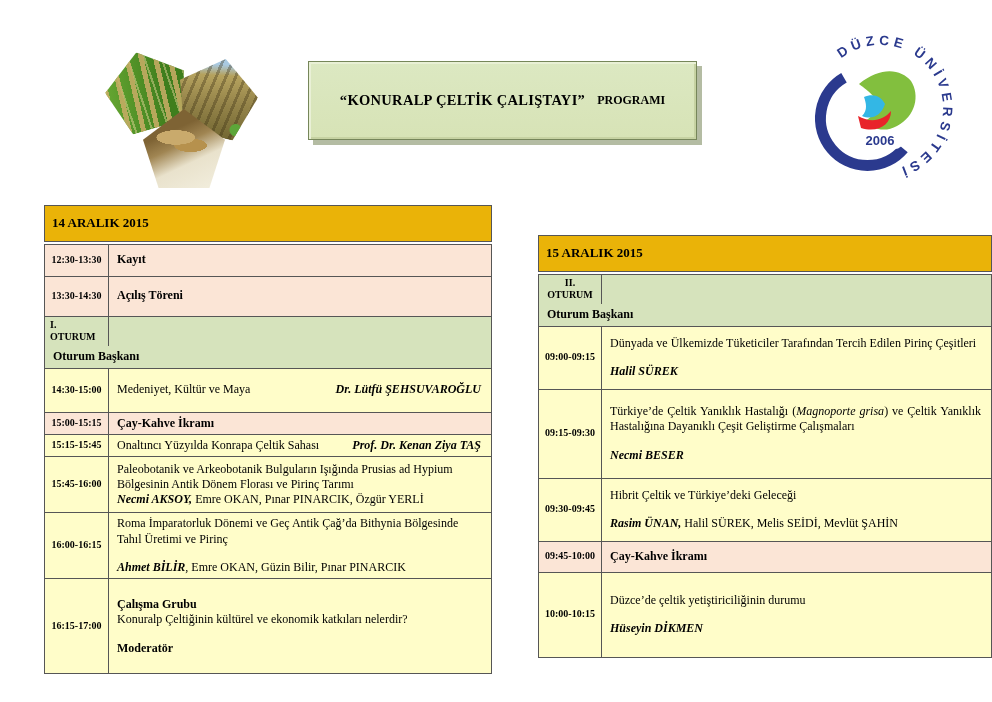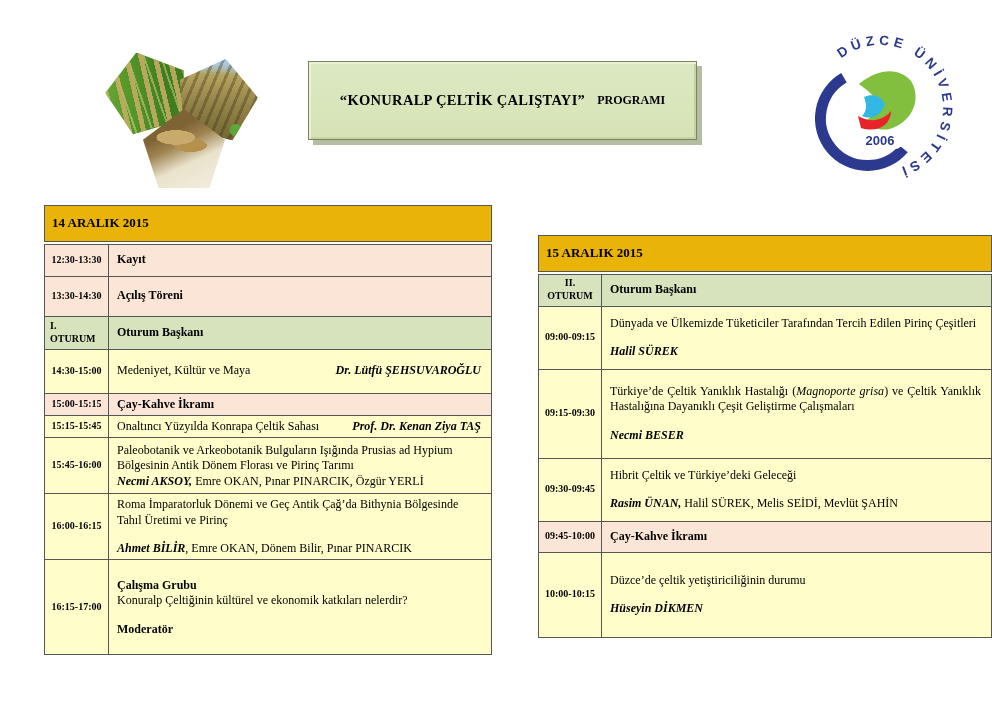--- a/index.html
+++ b/index.html
@@ -33,21 +33,21 @@
 
   
   .sched{position:absolute;font-size:12px;line-height:1.28;}
   #table-day1{left:44px;top:205px;width:448px;}
   #table-day2{left:538px;top:207px;width:454px;margin-top:28px;}
   .t-header{background:#eab308;border:1px solid #565656;font-weight:bold;font-size:13px;
             padding:9px 7px;margin-bottom:2px;}
   .t-row{display:flex;border:1px solid #565656;box-sizing:border-box;}
   .t-row + .t-row{margin-top:-1px;}
   .bg-peach{background:#fbe5d6;}
-  .bg-green{background:#d6e3bc;}
+  .bg-green{background:#d6e3bc;flex-direction:column;}
   .bg-yellow{background:#fffdc9;}
   .t-time{flex:none;border-right:1px solid #565656;display:flex;flex-direction:column;
           justify-content:center;align-items:center;font-weight:bold;font-size:10px;
           padding:2px 3px;box-sizing:border-box;text-align:center;}
   #table-day1 .t-time{width:64px;}
   #table-day2 .t-time{width:63px;}
   .t-time.align-left{align-items:flex-start;text-align:left;padding-left:5px;}
   .t-content{flex:1;display:flex;flex-direction:column;justify-content:center;
              padding:3px 10px 3px 8px;box-sizing:border-box;min-width:0;}
   .line{min-height:15px;}
@@ -177,21 +177,21 @@
             <div class="line"><span class="s-bi">Necmi AKSOY,</span><span class="s-r"> Emre OKAN, Pınar PINARCIK, Özgür YERLİ</span></div>
           </div>
         </div>
         <div class="t-row bg-yellow">
           <div class="t-time">
             <div>16:00-16:15</div>
           </div>
           <div class="t-content">
             <div class="line"><span class="s-r">Roma İmparatorluk Dönemi ve Geç Antik Çağ’da Bithynia Bölgesinde Tahıl Üretimi ve Pirinç</span></div>
             <div class="blank-line"></div>
-            <div class="line"><span class="s-bi">Ahmet BİLİR</span><span class="s-r">, Emre OKAN, Dönem Bilir, Pınar PINARCIK</span></div>
+            <div class="line"><span class="s-bi">Ahmet BİLİR</span><span class="s-r">, Emre OKAN, Güzin Bilir, Pınar PINARCIK</span></div>
           </div>
         </div>
         <div class="t-row bg-yellow">
           <div class="t-time">
             <div>16:15-17:00</div>
           </div>
           <div class="t-content">
             <div class="line"><span class="s-b">Çalışma Grubu</span></div>
             <div class="line"><span class="s-r">Konuralp Çeltiğinin kültürel ve ekonomik katkıları nelerdir?</span></div>
             <div class="blank-line"></div>

